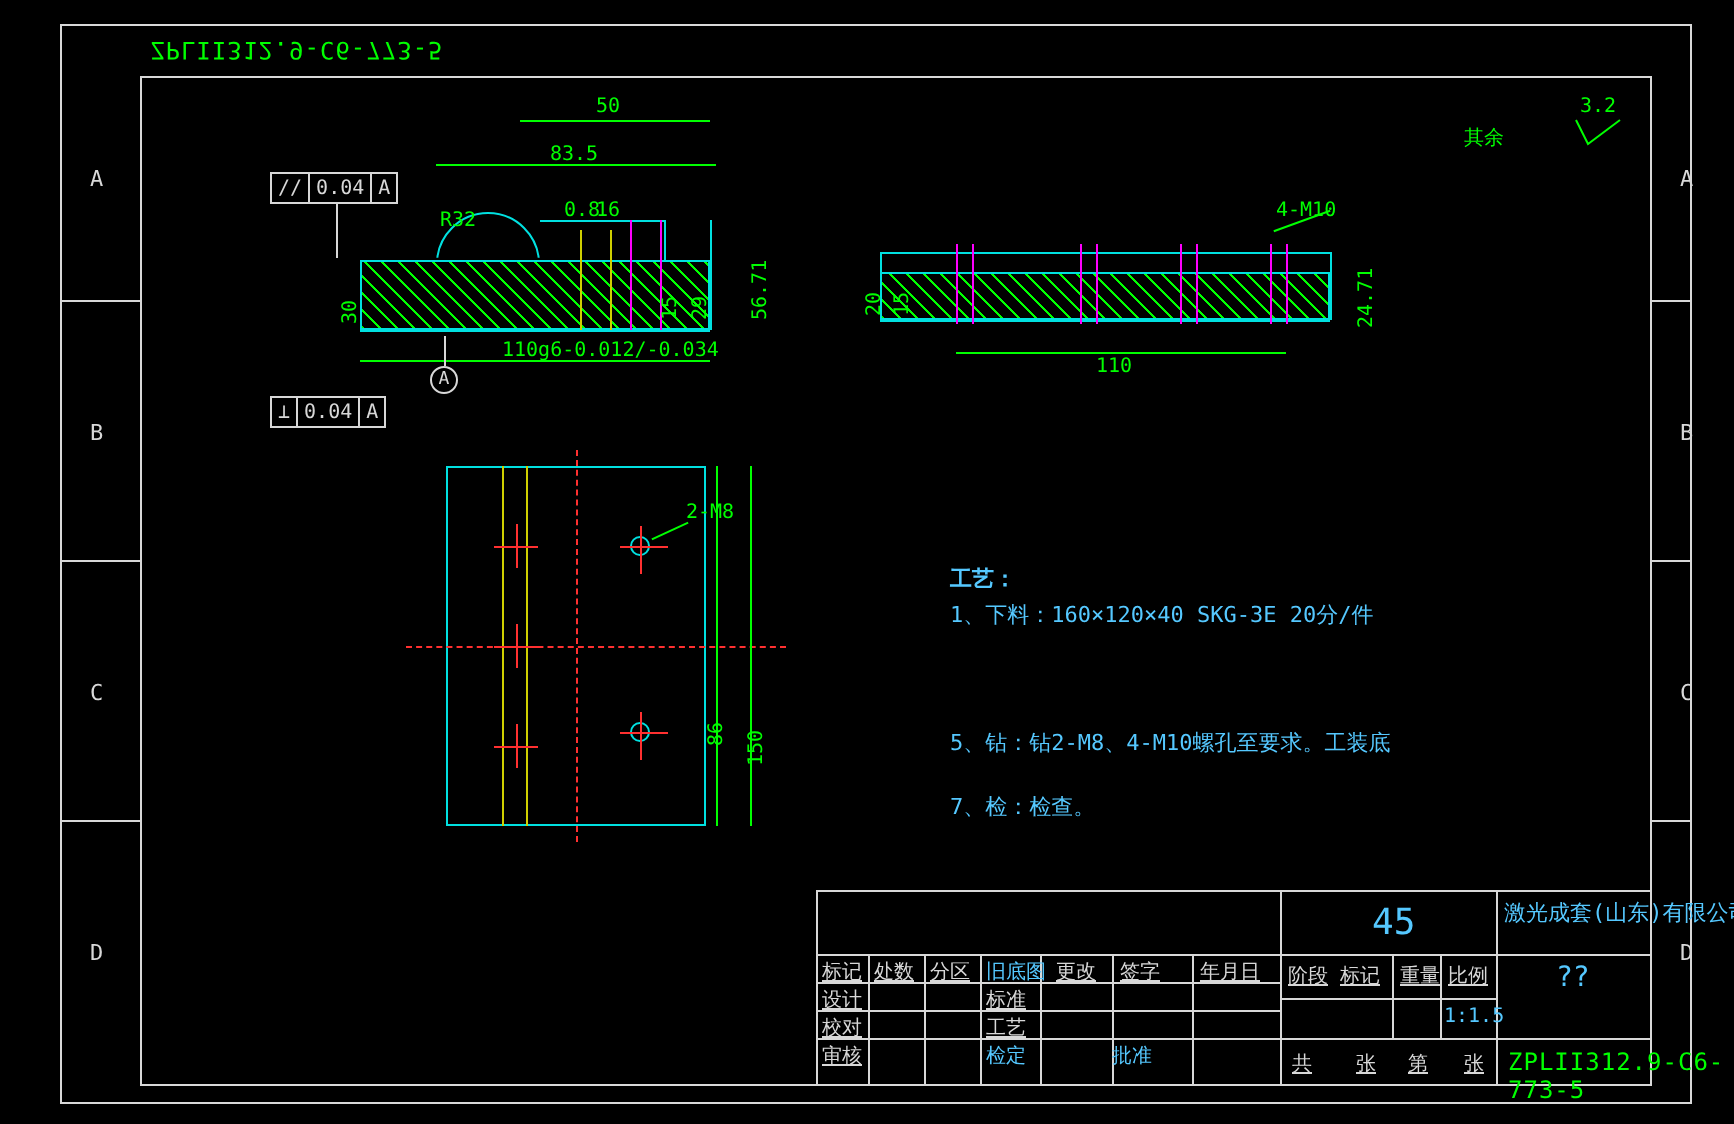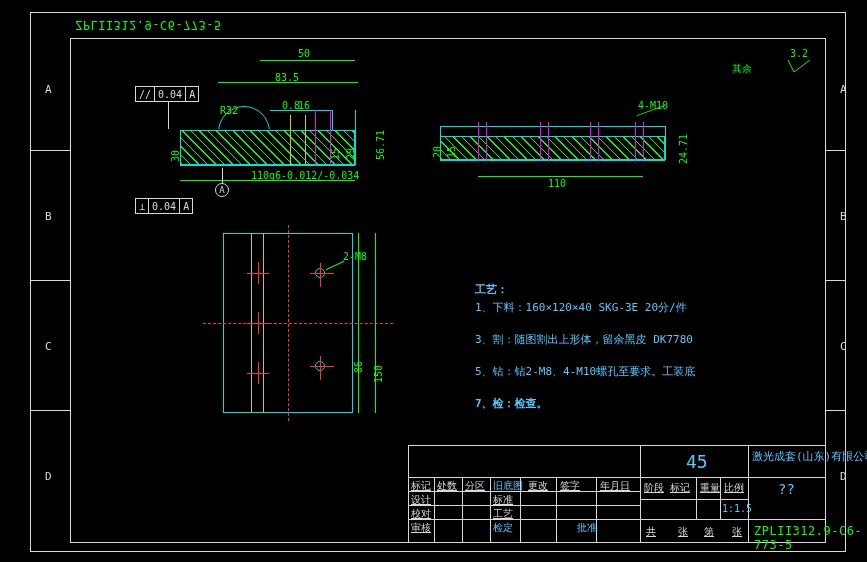--- a/index.html
+++ b/index.html
@@ -176,23 +176,22 @@
     <div class="dim" style="left:140px; top:18px;">2-M8</div>
     <div class="green-line" style="left:122px; top:32px; width:20px; height:1px; transform:rotate(-25deg);"></div>
     <div class="dim v90" style="left:150px; top:140px;">86</div>
     <div class="dim v90" style="left:170px; top:150px;">150</div>
     <div class="green-line" style="left:155px; top:0;  width:1px; height:180px;"></div>
     <div class="green-line" style="left:172px; top:0;  width:1px; height:180px;"></div>
   </div>
 
   <div class="anno" style="left:475px; top:282px; font-weight:bold;">工艺：</div>
   <div class="anno" style="left:475px; top:300px;">1、下料：160×120×40  SKG-3E  20分/件</div>
-  <div class="anno" style="left:475px; top:332px;">3、割：随图割出上形体，留余黑皮  DK7780</div>
   <div class="anno" style="left:475px; top:364px;">5、钻：钻2-M8、4-M10螺孔至要求。工装底</div>
-  <div class="anno" style="left:475px; top:396px;font-weight:bold;">7、检：检查。</div>
+  <div class="anno" style="left:475px; top:396px;">7、检：检查。</div>
 
   <div class="tb">
     <div class="hline" style="left:0; top:0; width:418px;"></div>
     <div class="hline" style="left:0; top:32px; width:418px;"></div>
     <div class="hline" style="left:0; top:46px; width:232px;"></div>
     <div class="hline" style="left:0; top:60px; width:232px;"></div>
     <div class="hline" style="left:0; top:74px; width:418px;"></div>
     <div class="hline" style="left:232px; top:54px; width:108px;"></div>
     <div class="vline" style="left:0; top:0; height:98px;"></div>
     <div class="vline" style="left:26px;  top:32px; height:66px;"></div>
@@ -217,21 +216,21 @@
     <div class="tb-text white" style="left:120px; top:34px;">更改</div>
     <div class="tb-text white" style="left:152px; top:34px;">签字</div>
     <div class="tb-text white" style="left:192px; top:34px;">年月日</div>
 
     <div class="tb-text white" style="left:3px;  top:48px;">设计</div>
     <div class="tb-text white" style="left:3px;  top:62px;">校对</div>
     <div class="tb-text white" style="left:3px;  top:76px;">审核</div>
     <div class="tb-text white" style="left:85px; top:48px;">标准</div>
     <div class="tb-text white" style="left:85px; top:62px;">工艺</div>
     <div class="tb-text cyan" style="left:85px; top:76px;">检定</div>
-    <div class="tb-text cyan" style="left:169px; top:76px;">批准</div>
+    <div class="tb-text cyan" style="left:148px; top:76px;">批准</div>
 
     <div class="tb-text white" style="left:236px; top:36px;">阶段</div>
     <div class="tb-text white" style="left:262px; top:36px;">标记</div>
     <div class="tb-text white" style="left:292px; top:36px;">重量</div>
     <div class="tb-text white" style="left:316px; top:36px;">比例</div>
     <div class="tb-text cyan" style="left:314px; top:58px;">1:1.5</div>
 
     <div class="tb-text white" style="left:238px; top:80px;">共</div>
     <div class="tb-text white" style="left:270px; top:80px;">张</div>
     <div class="tb-text white" style="left:296px; top:80px;">第</div>

